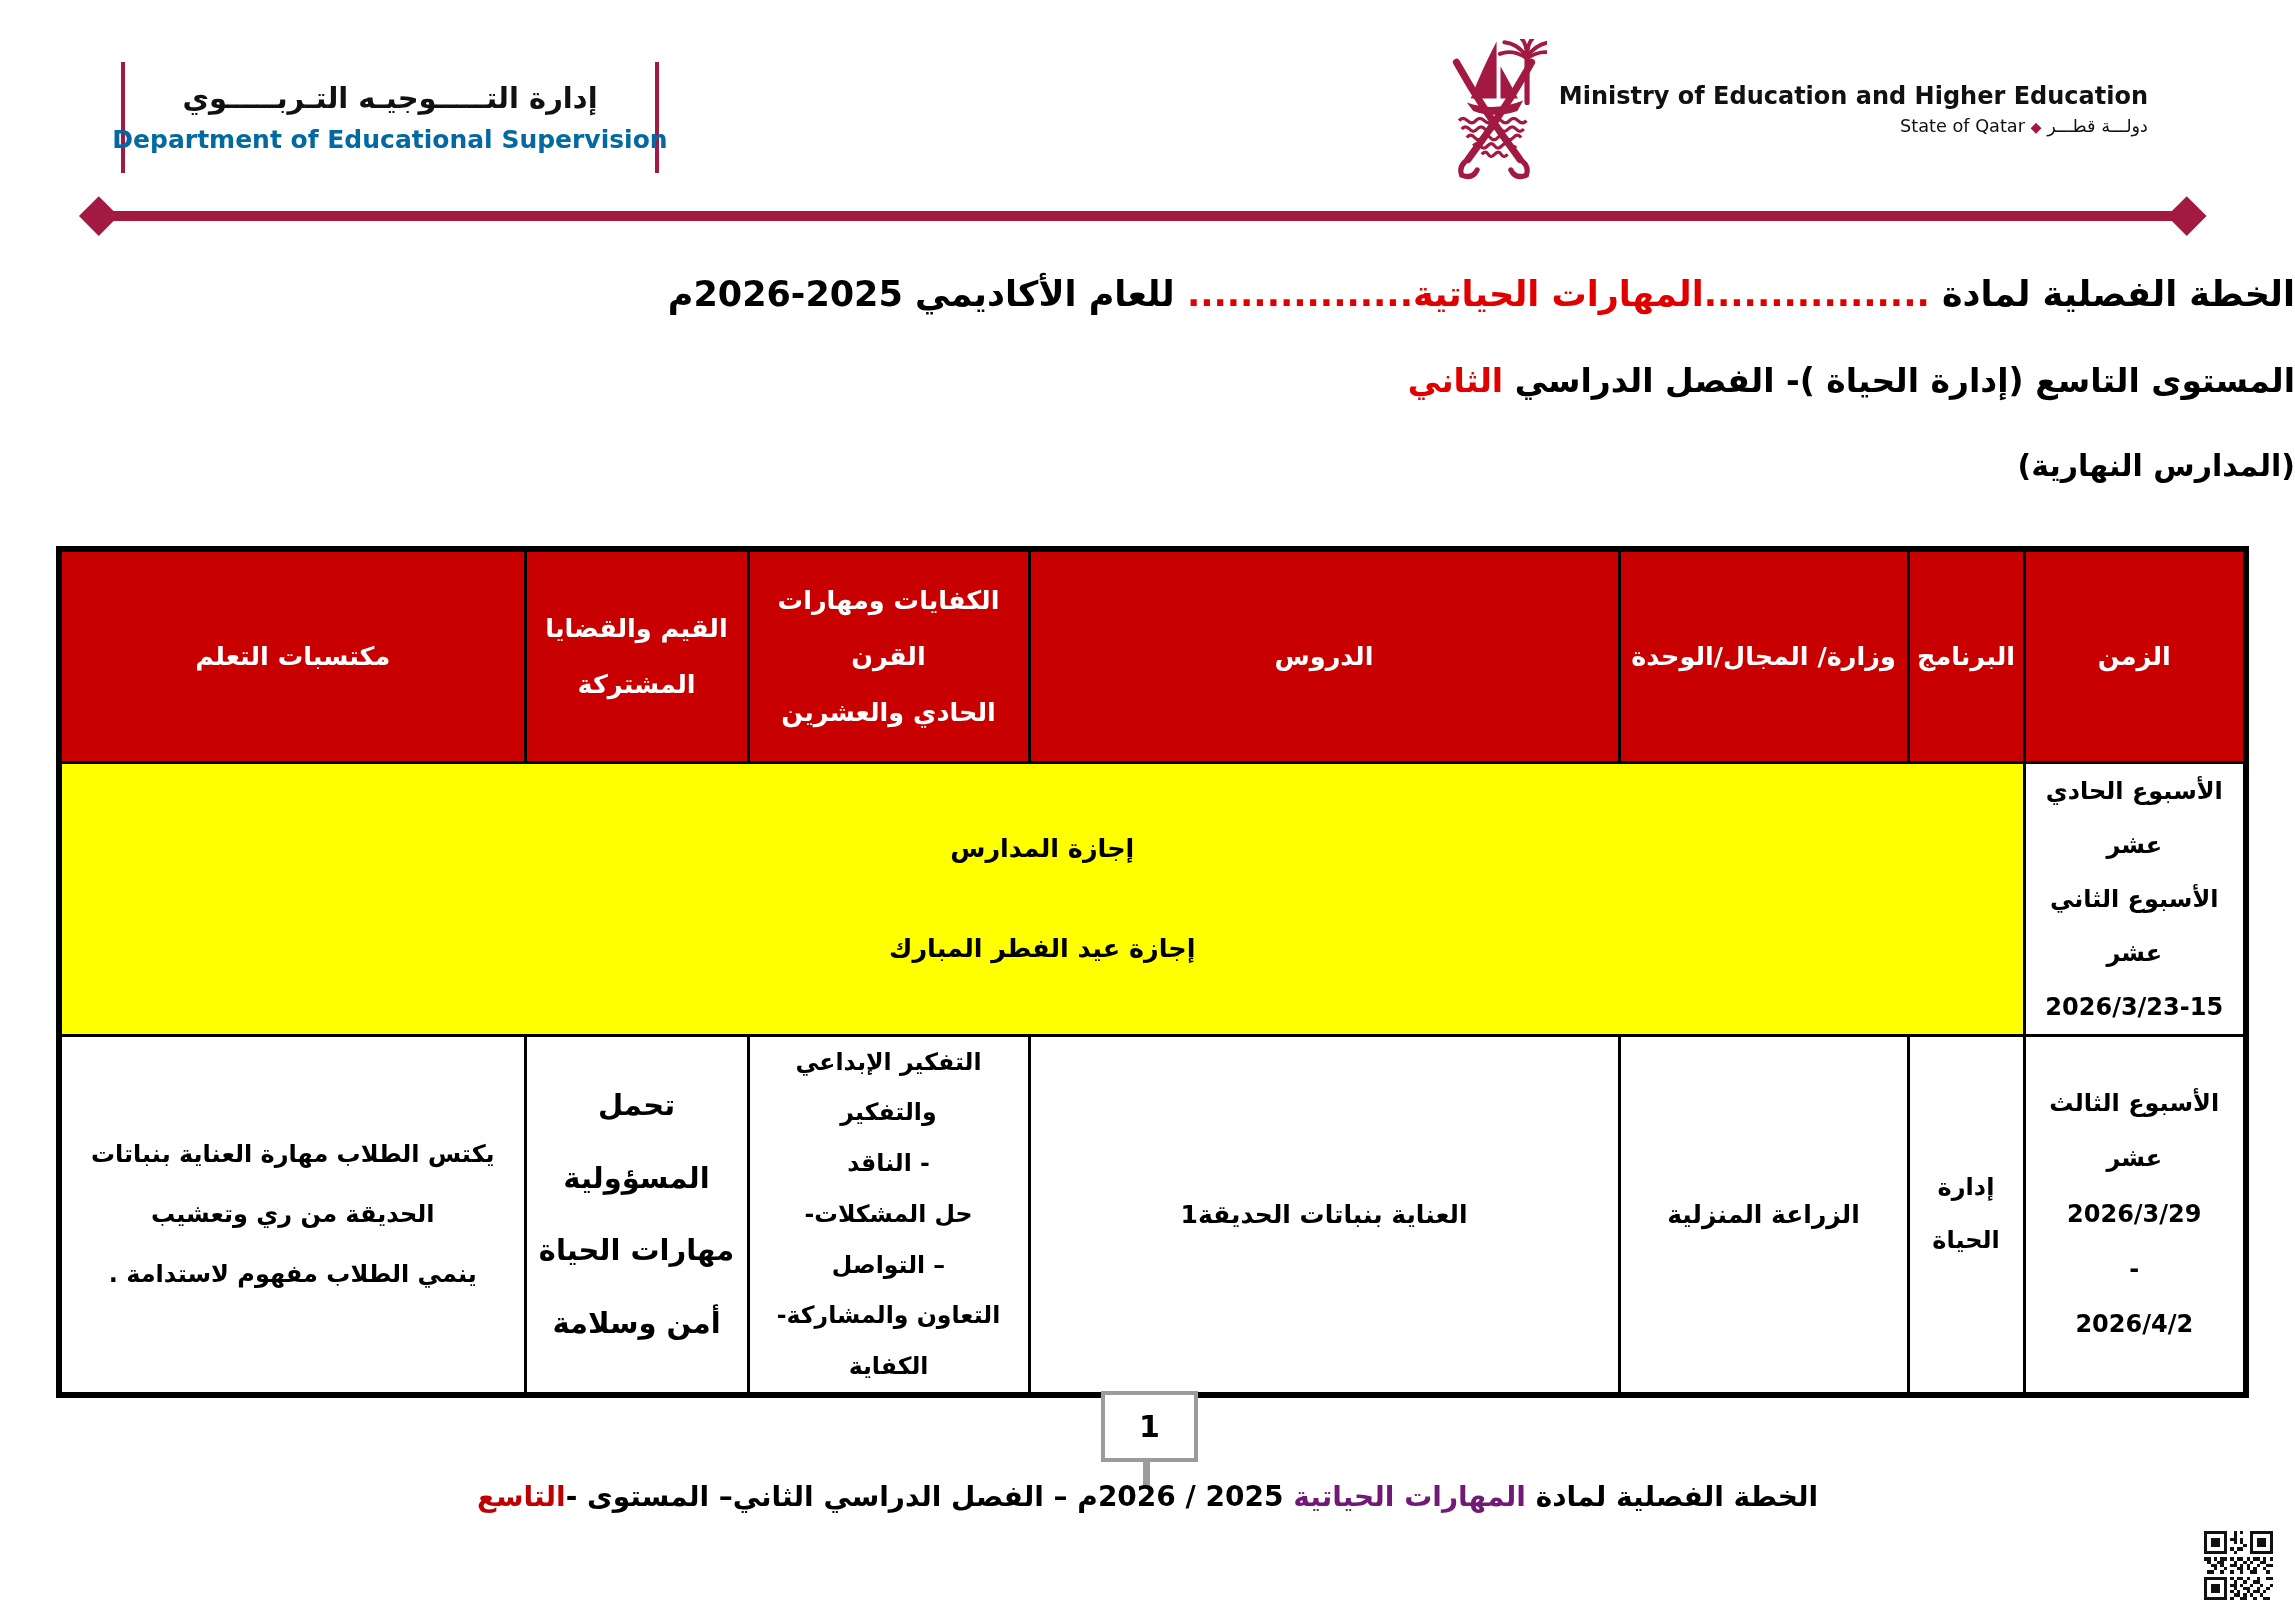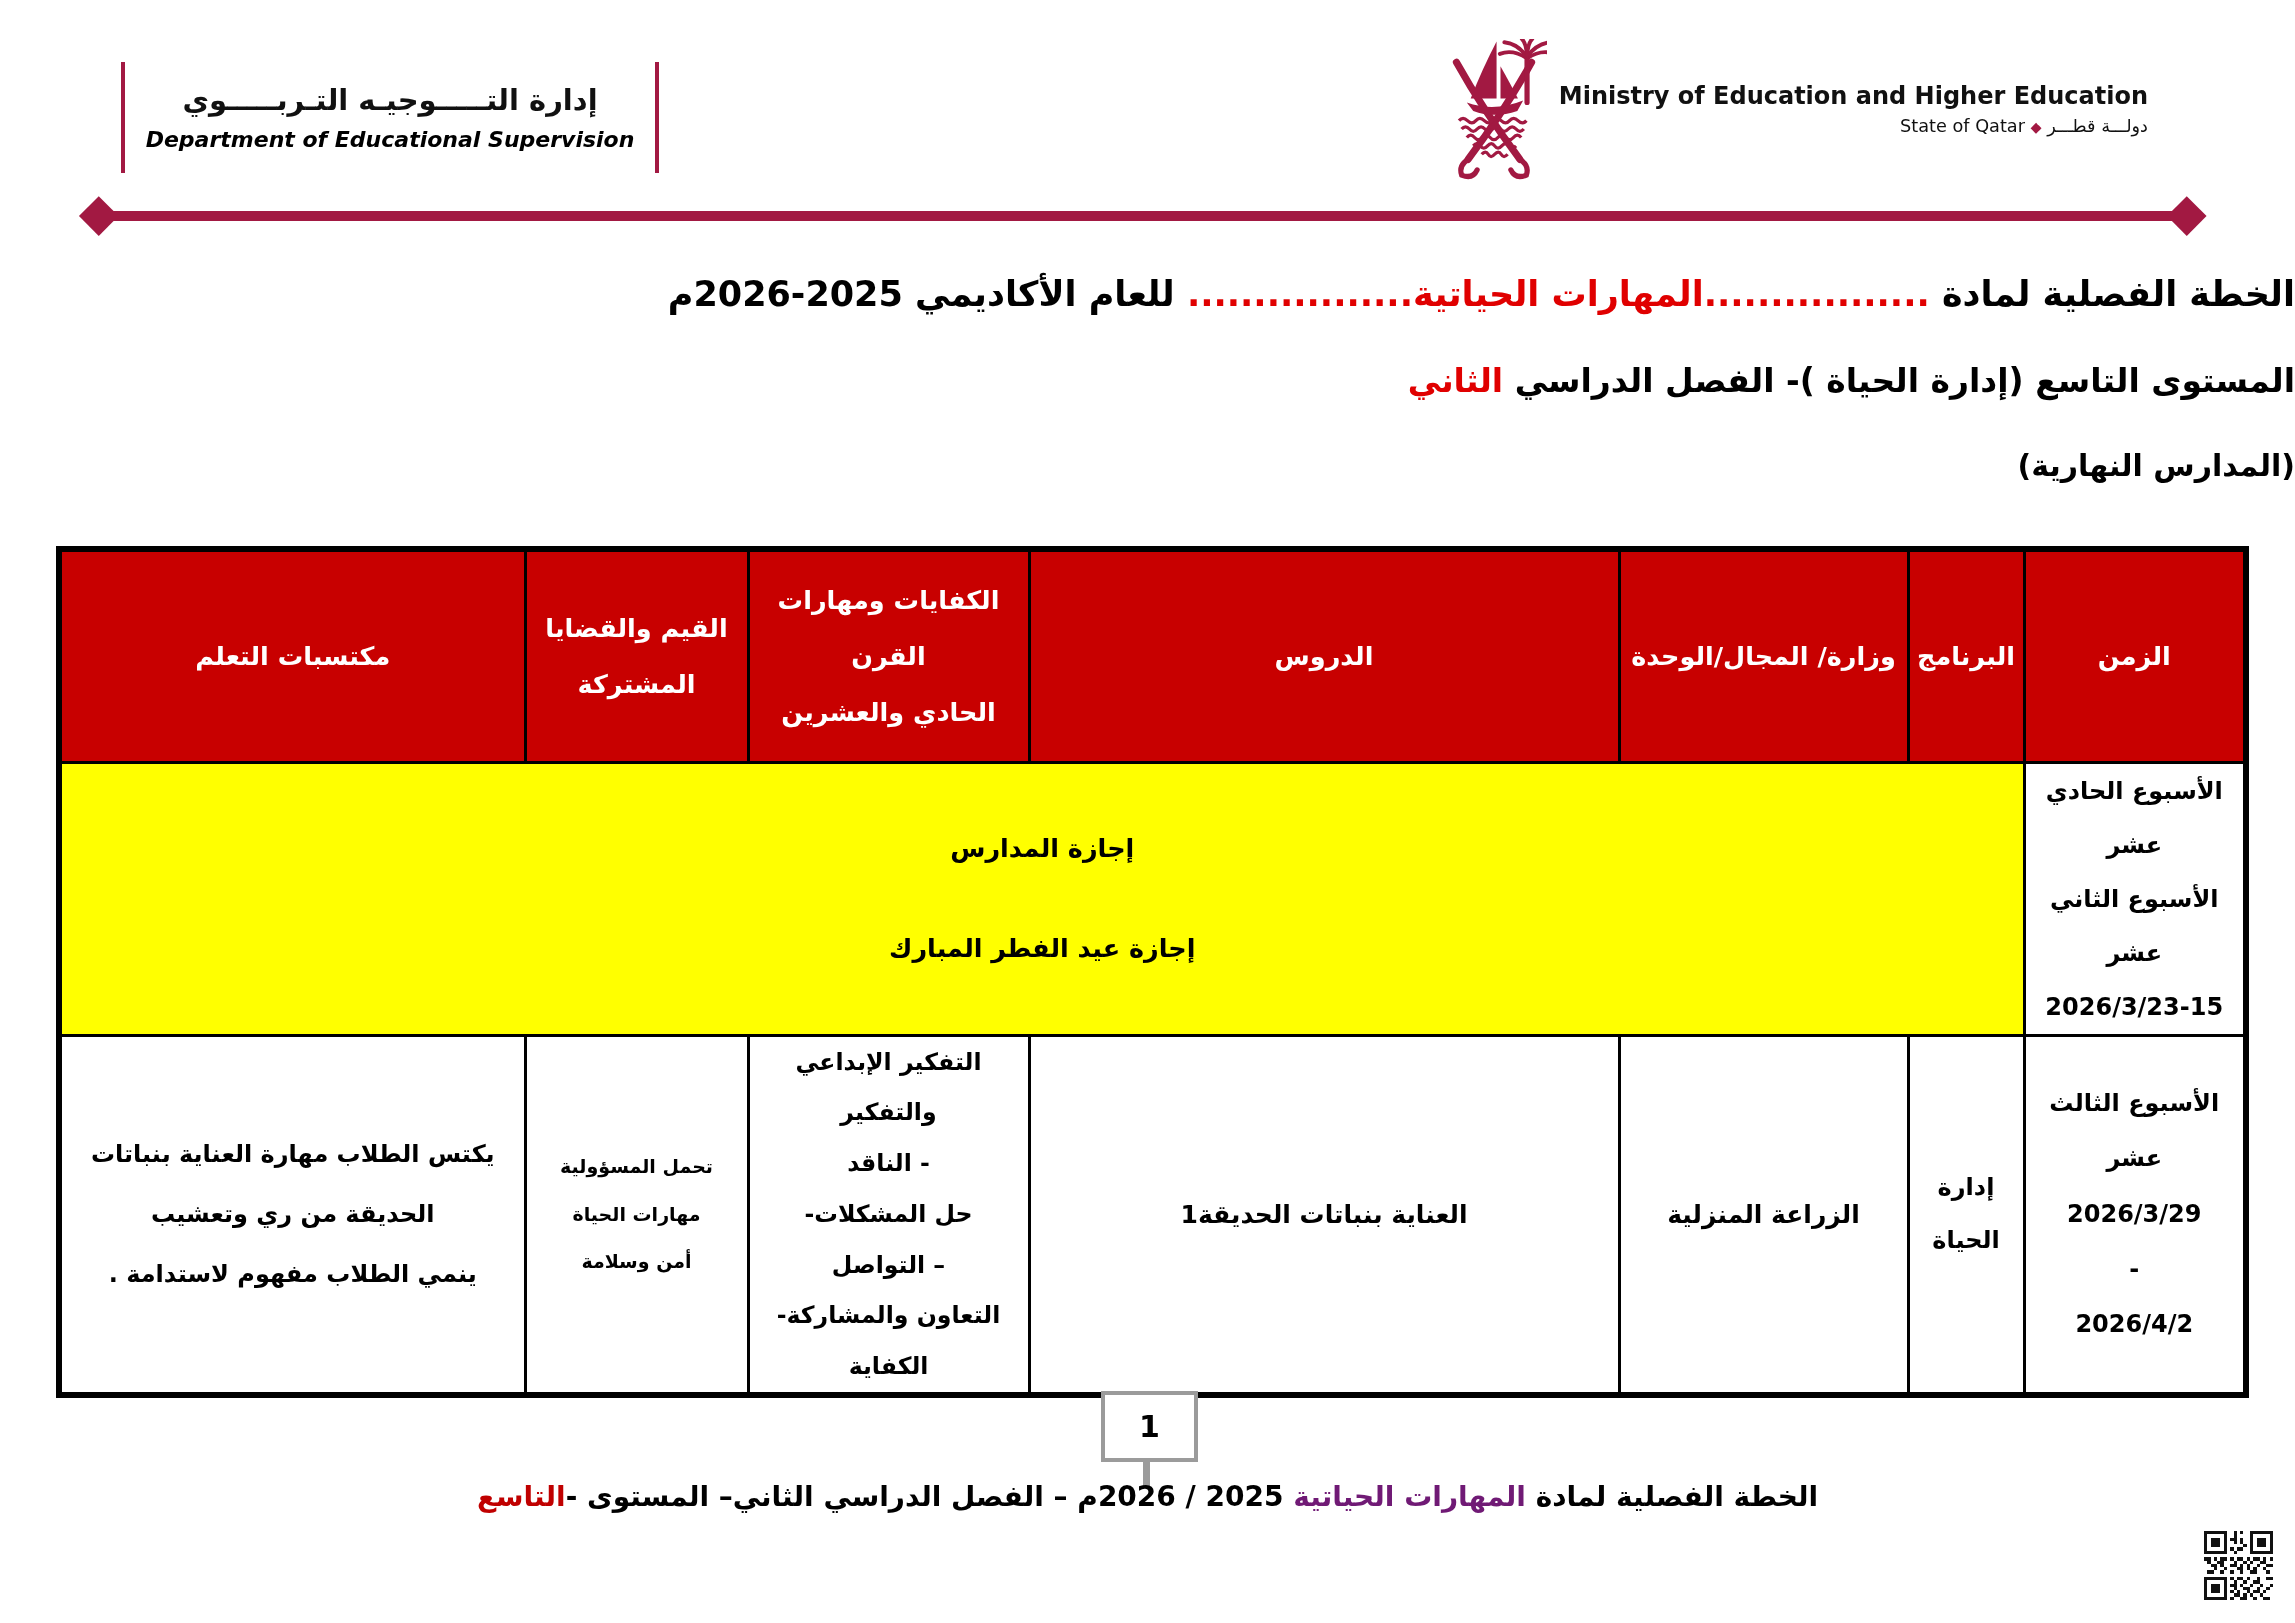--- a/index.html
+++ b/index.html
@@ -7,21 +7,21 @@
     position:relative;width:2295px;height:1623px;background:#ffffff;
     font-family:"DejaVu Sans",sans-serif;overflow:hidden;direction:rtl;
   }
   
   .org-box{
     position:absolute;top:62px;left:121px;width:530px;height:111px;
     border-left:4.6px solid #A21942;border-right:4.6px solid #A21942;
     display:flex;flex-direction:column;justify-content:center;align-items:center;gap:9.2px;
   }
   .org-ar{font-size:29px;font-weight:bold;color:#111;white-space:nowrap;}
-  .org-en{font-size:22px;font-weight:bold;color:#000000;direction:ltr;white-space:nowrap;font-style:italic;}
+  .org-en{font-size:25px;font-weight:bold;color:#0369a1;direction:ltr;white-space:nowrap;}
   .ministry-box{
     position:absolute;top:39px;right:147px;display:flex;flex-direction:row-reverse;align-items:flex-start;gap:11.8px;
   }
   .ministry-text{display:flex;flex-direction:column;align-items:flex-start;text-align:right;margin-top:43px;}
   .min-ar{font-size:30px;font-weight:bold;color:#111;white-space:nowrap;line-height:1.1;}
   .min-en{font-size:24px;font-weight:bold;color:#111;direction:ltr;white-space:nowrap;line-height:1.2;}
   .min-state{font-size:17.7px;color:#111;direction:ltr;white-space:nowrap;align-self:flex-start;margin-top:5.2px;}
   .min-state .dia{color:#A21942;font-size:14.4px;}
   .emblem{width:106px;height:149px;}
   
@@ -49,21 +49,21 @@
   tr.hdr{height:213px;}
   tr.holiday{height:265px;}
   tr.wk13{height:360px;}
   th.hcell{background:#C80000;color:#ffffff;font-size:25.5px;font-weight:bold;line-height:2.2;}
   td.timecell-top{vertical-align:top;padding-top:14.4px;font-size:24px;font-weight:bold;line-height:2.25;}
   td.yellowcell{background:#FFFF00;font-size:25.5px;font-weight:bold;line-height:3.9;}
   td.timecell2{font-size:24px;font-weight:bold;line-height:2.3;}
   td.progcell{font-size:24px;font-weight:bold;line-height:2.2;}
   td.unitcell,td.lessoncell{font-size:25px;font-weight:bold;}
   td.compcell{font-size:23.6px;font-weight:bold;line-height:2.15;}
-  td.valcell{font-size:19px;font-weight:bold;line-height:2.5;}
+  td.valcell{font-size:29px;font-weight:bold;line-height:2.5;}
   td.outcell{font-size:24px;font-weight:bold;line-height:2.5;}
   
   .pagenum-box{
     position:absolute;top:1391px;left:1101px;width:89px;height:63px;
     border:4.6px solid #9B9B9B;display:flex;align-items:center;justify-content:center;
     font-size:30px;font-weight:bold;color:#000;background:#fff;
   }
   .pagenum-stem{position:absolute;top:1458px;left:1143px;width:6.5px;height:27.5px;background:#9B9B9B;}
   .footer-line{
     position:absolute;top:1480px;width:100%;text-align:center;

